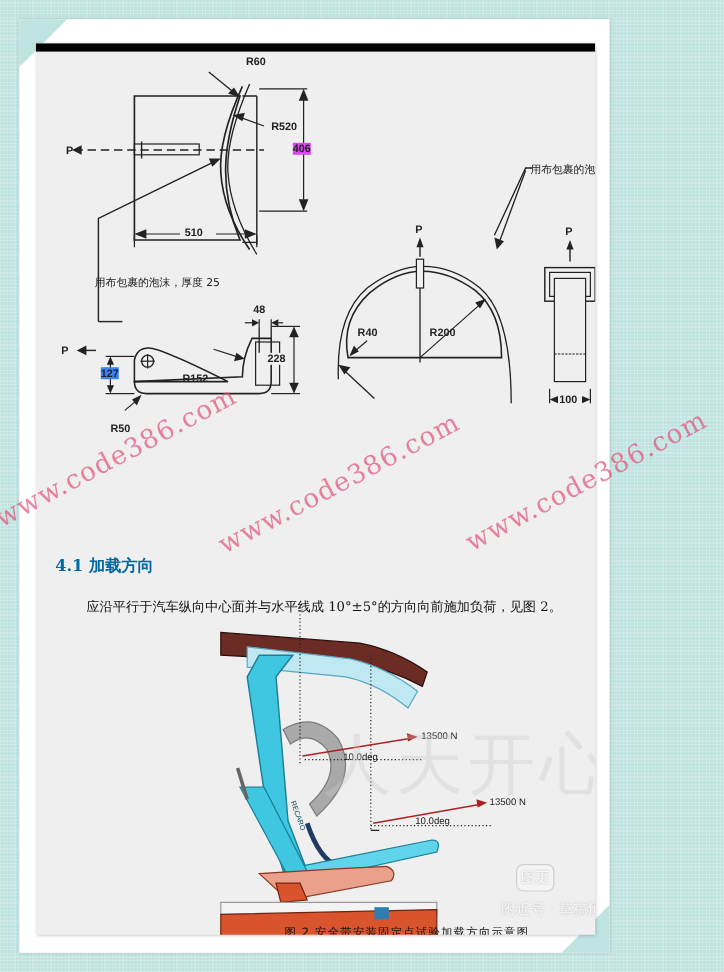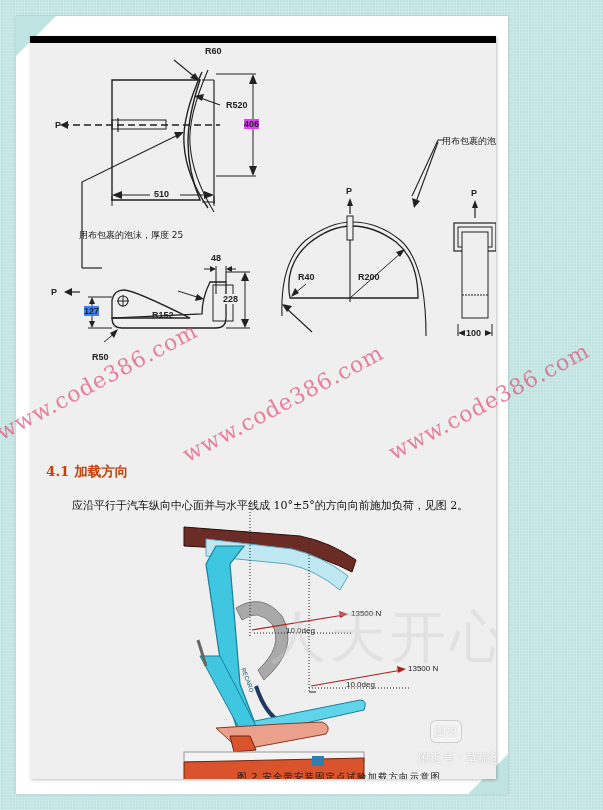--- a/index.html
+++ b/index.html
@@ -16,21 +16,21 @@
   .frame-cut-br{position:absolute;left:468px;top:754px;width:0;height:0;
     border-bottom:40px solid #bfe3e1;border-left:40px solid transparent;}
   .page{position:absolute;left:30px;top:36px;width:466px;height:743px;background:#efefef;
     box-shadow:1px 1px 3px rgba(0,0,0,0.25);overflow:hidden;}
   .topbar{position:absolute;left:0;top:0;width:466px;height:7px;background:#000;}
   .abs{position:absolute;}
   .lbl{position:absolute;font-family:"Liberation Sans",sans-serif;font-weight:bold;font-size:9px;color:#222;white-space:nowrap;}
   .cn{position:absolute;font-family:"DejaVu Sans",sans-serif;font-size:9px;color:#222;white-space:nowrap;}
   .caption{position:absolute;font-family:"DejaVu Sans",sans-serif;font-size:9.5px;color:#111;white-space:nowrap;letter-spacing:1px;}
   .h1{position:absolute;left:16px;top:378px;font-size:17px;color:#000;font-family:"DejaVu Serif",serif;font-weight:bold;}
-  .h2{position:absolute;left:16px;top:427px;font-size:13.5px;color:#c2410c;font-family:"DejaVu Serif",serif;font-weight:bold;}
+  .h2{position:absolute;left:16px;top:427px;font-size:13.5px;color:#0369a1;font-family:"DejaVu Serif",serif;font-weight:bold;}
   .para{position:absolute;left:42px;top:462px;font-size:11px;color:#111;font-family:"DejaVu Serif",serif;white-space:nowrap;}
   .wm{position:absolute;font-family:"DejaVu Serif",serif;font-size:22px;color:rgba(226,80,120,0.7);
     transform:rotate(-28deg);transform-origin:left bottom;white-space:nowrap;letter-spacing:1px;}
   .ghost{position:absolute;font-family:"DejaVu Sans",sans-serif;color:rgba(255,255,255,0.85);
     text-shadow:0 0 2px rgba(0,0,0,0.25);white-space:nowrap;}
   .ghost-big{position:absolute;font-family:"DejaVu Sans",sans-serif;font-size:56px;color:rgba(200,200,200,0.35);white-space:nowrap;letter-spacing:4px;}
   svg{position:absolute;overflow:visible;}
 </style>
 </head>
 <body>

